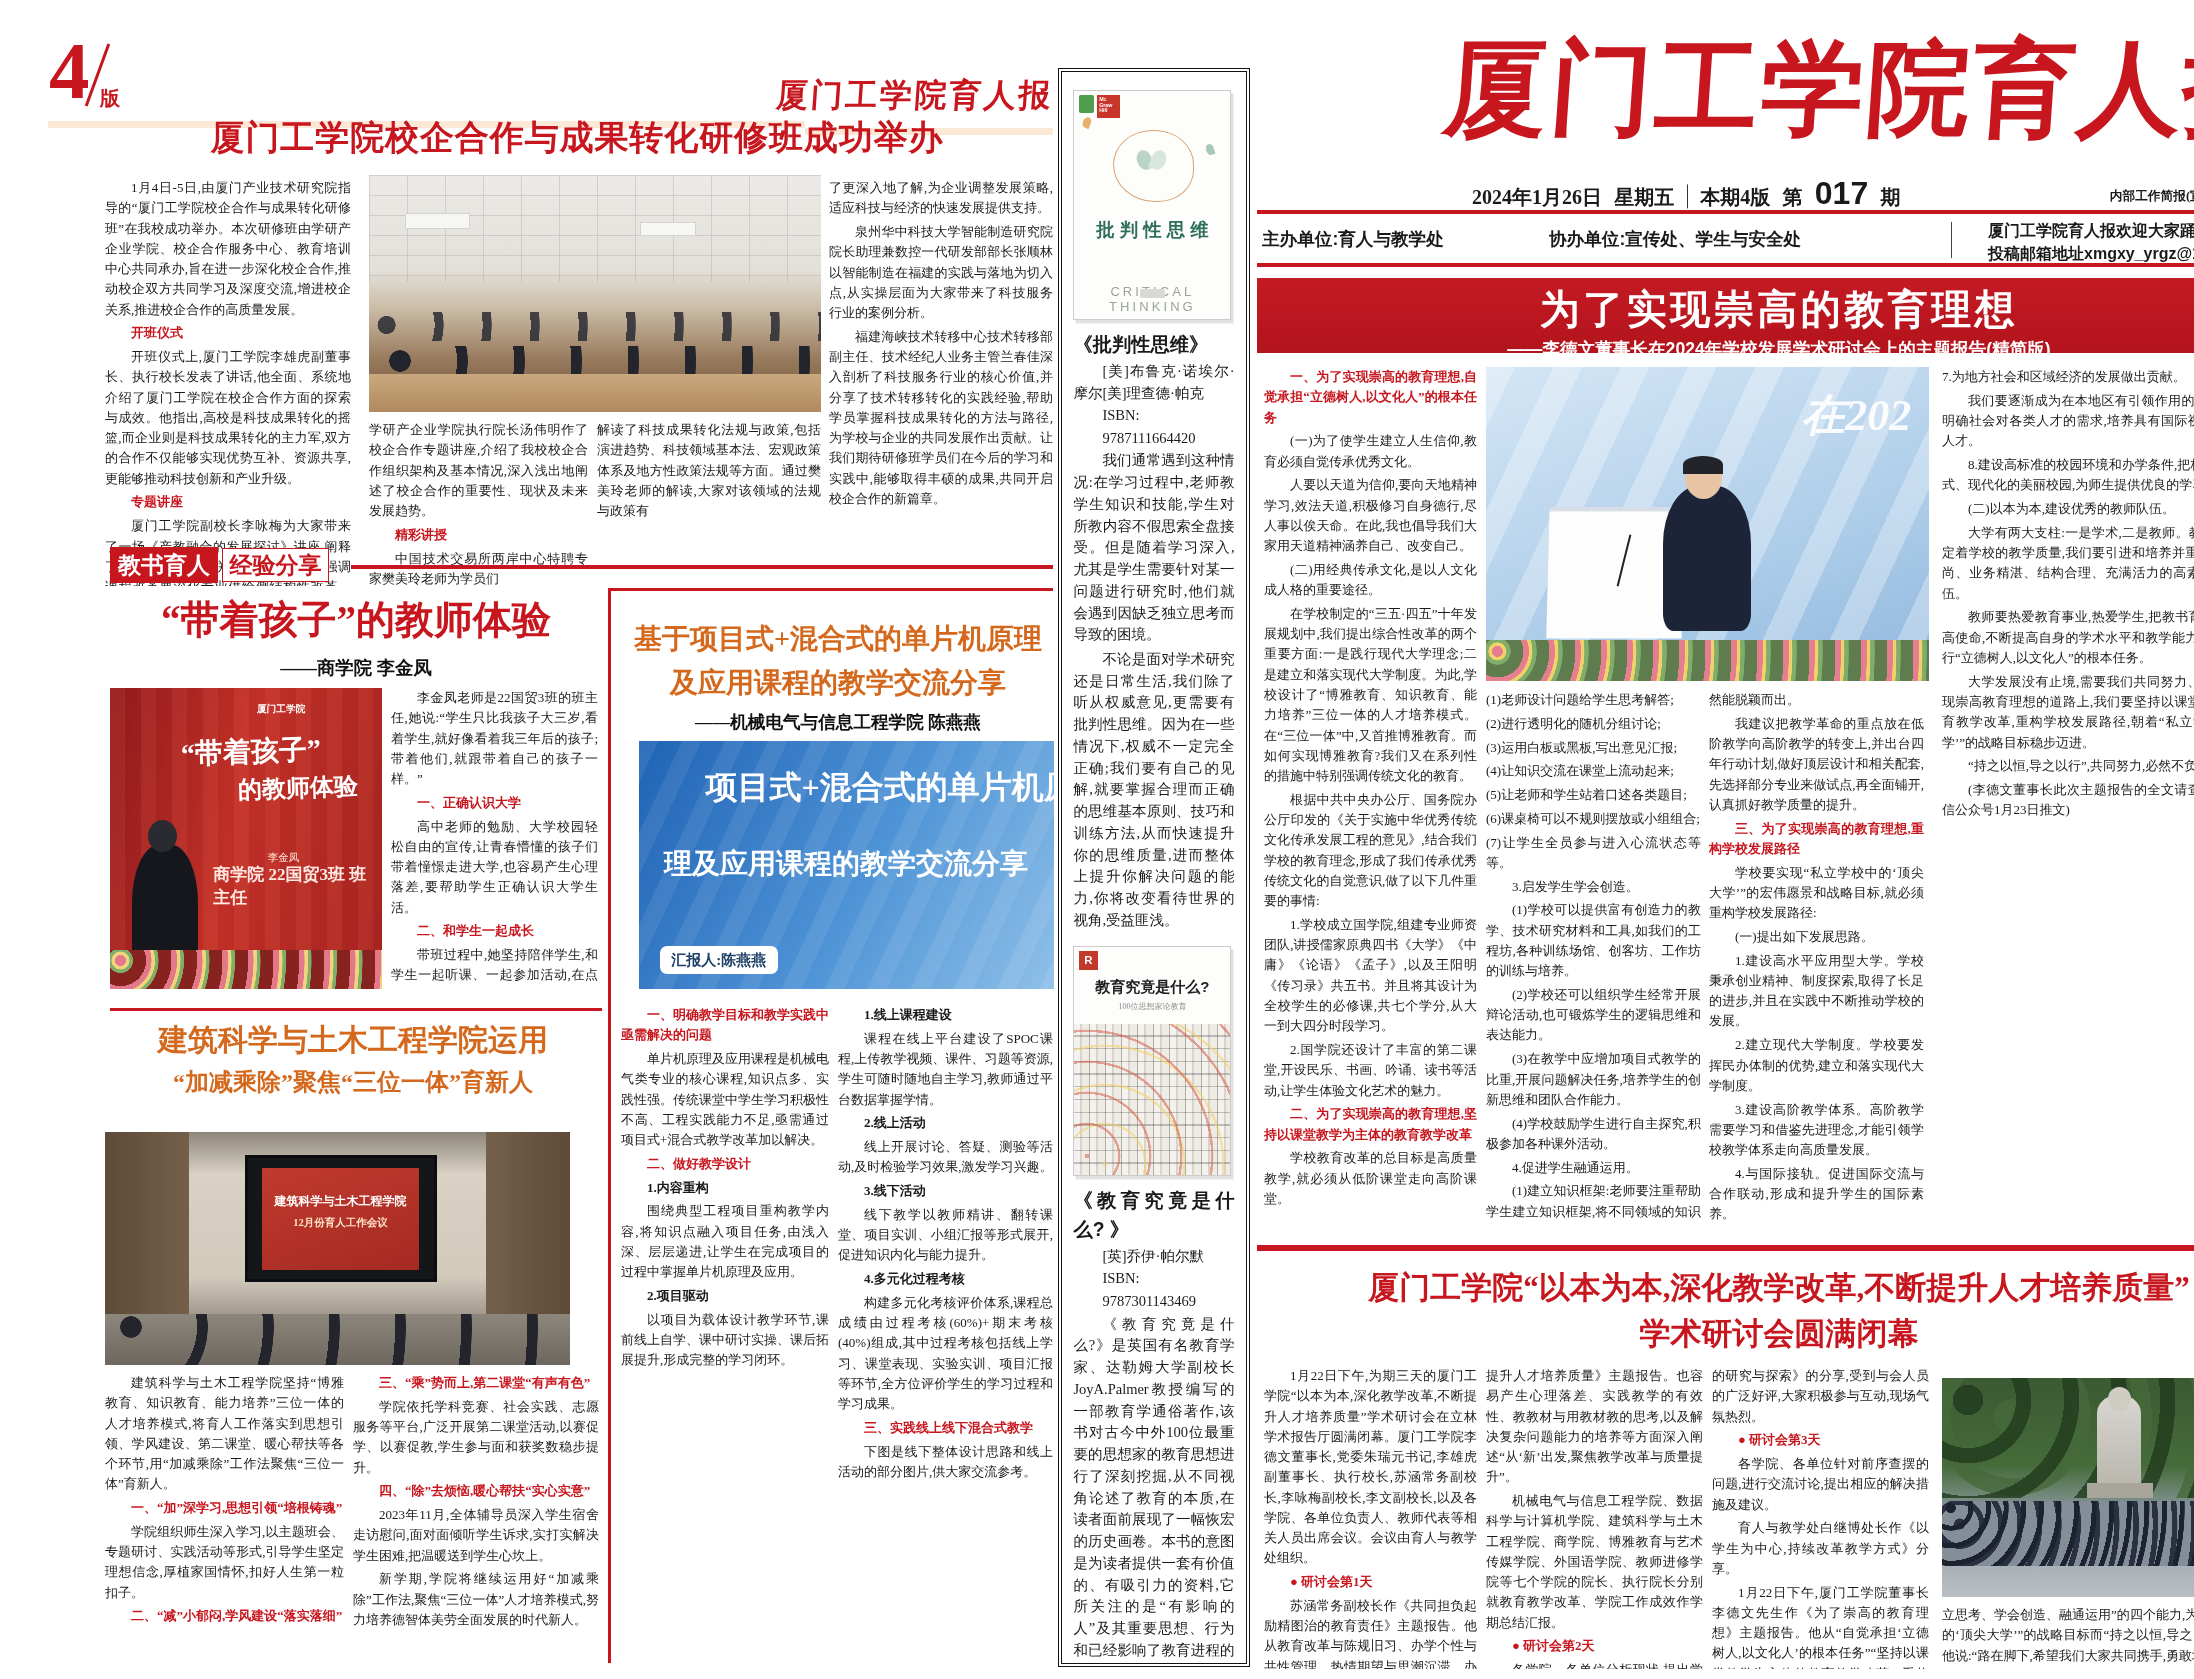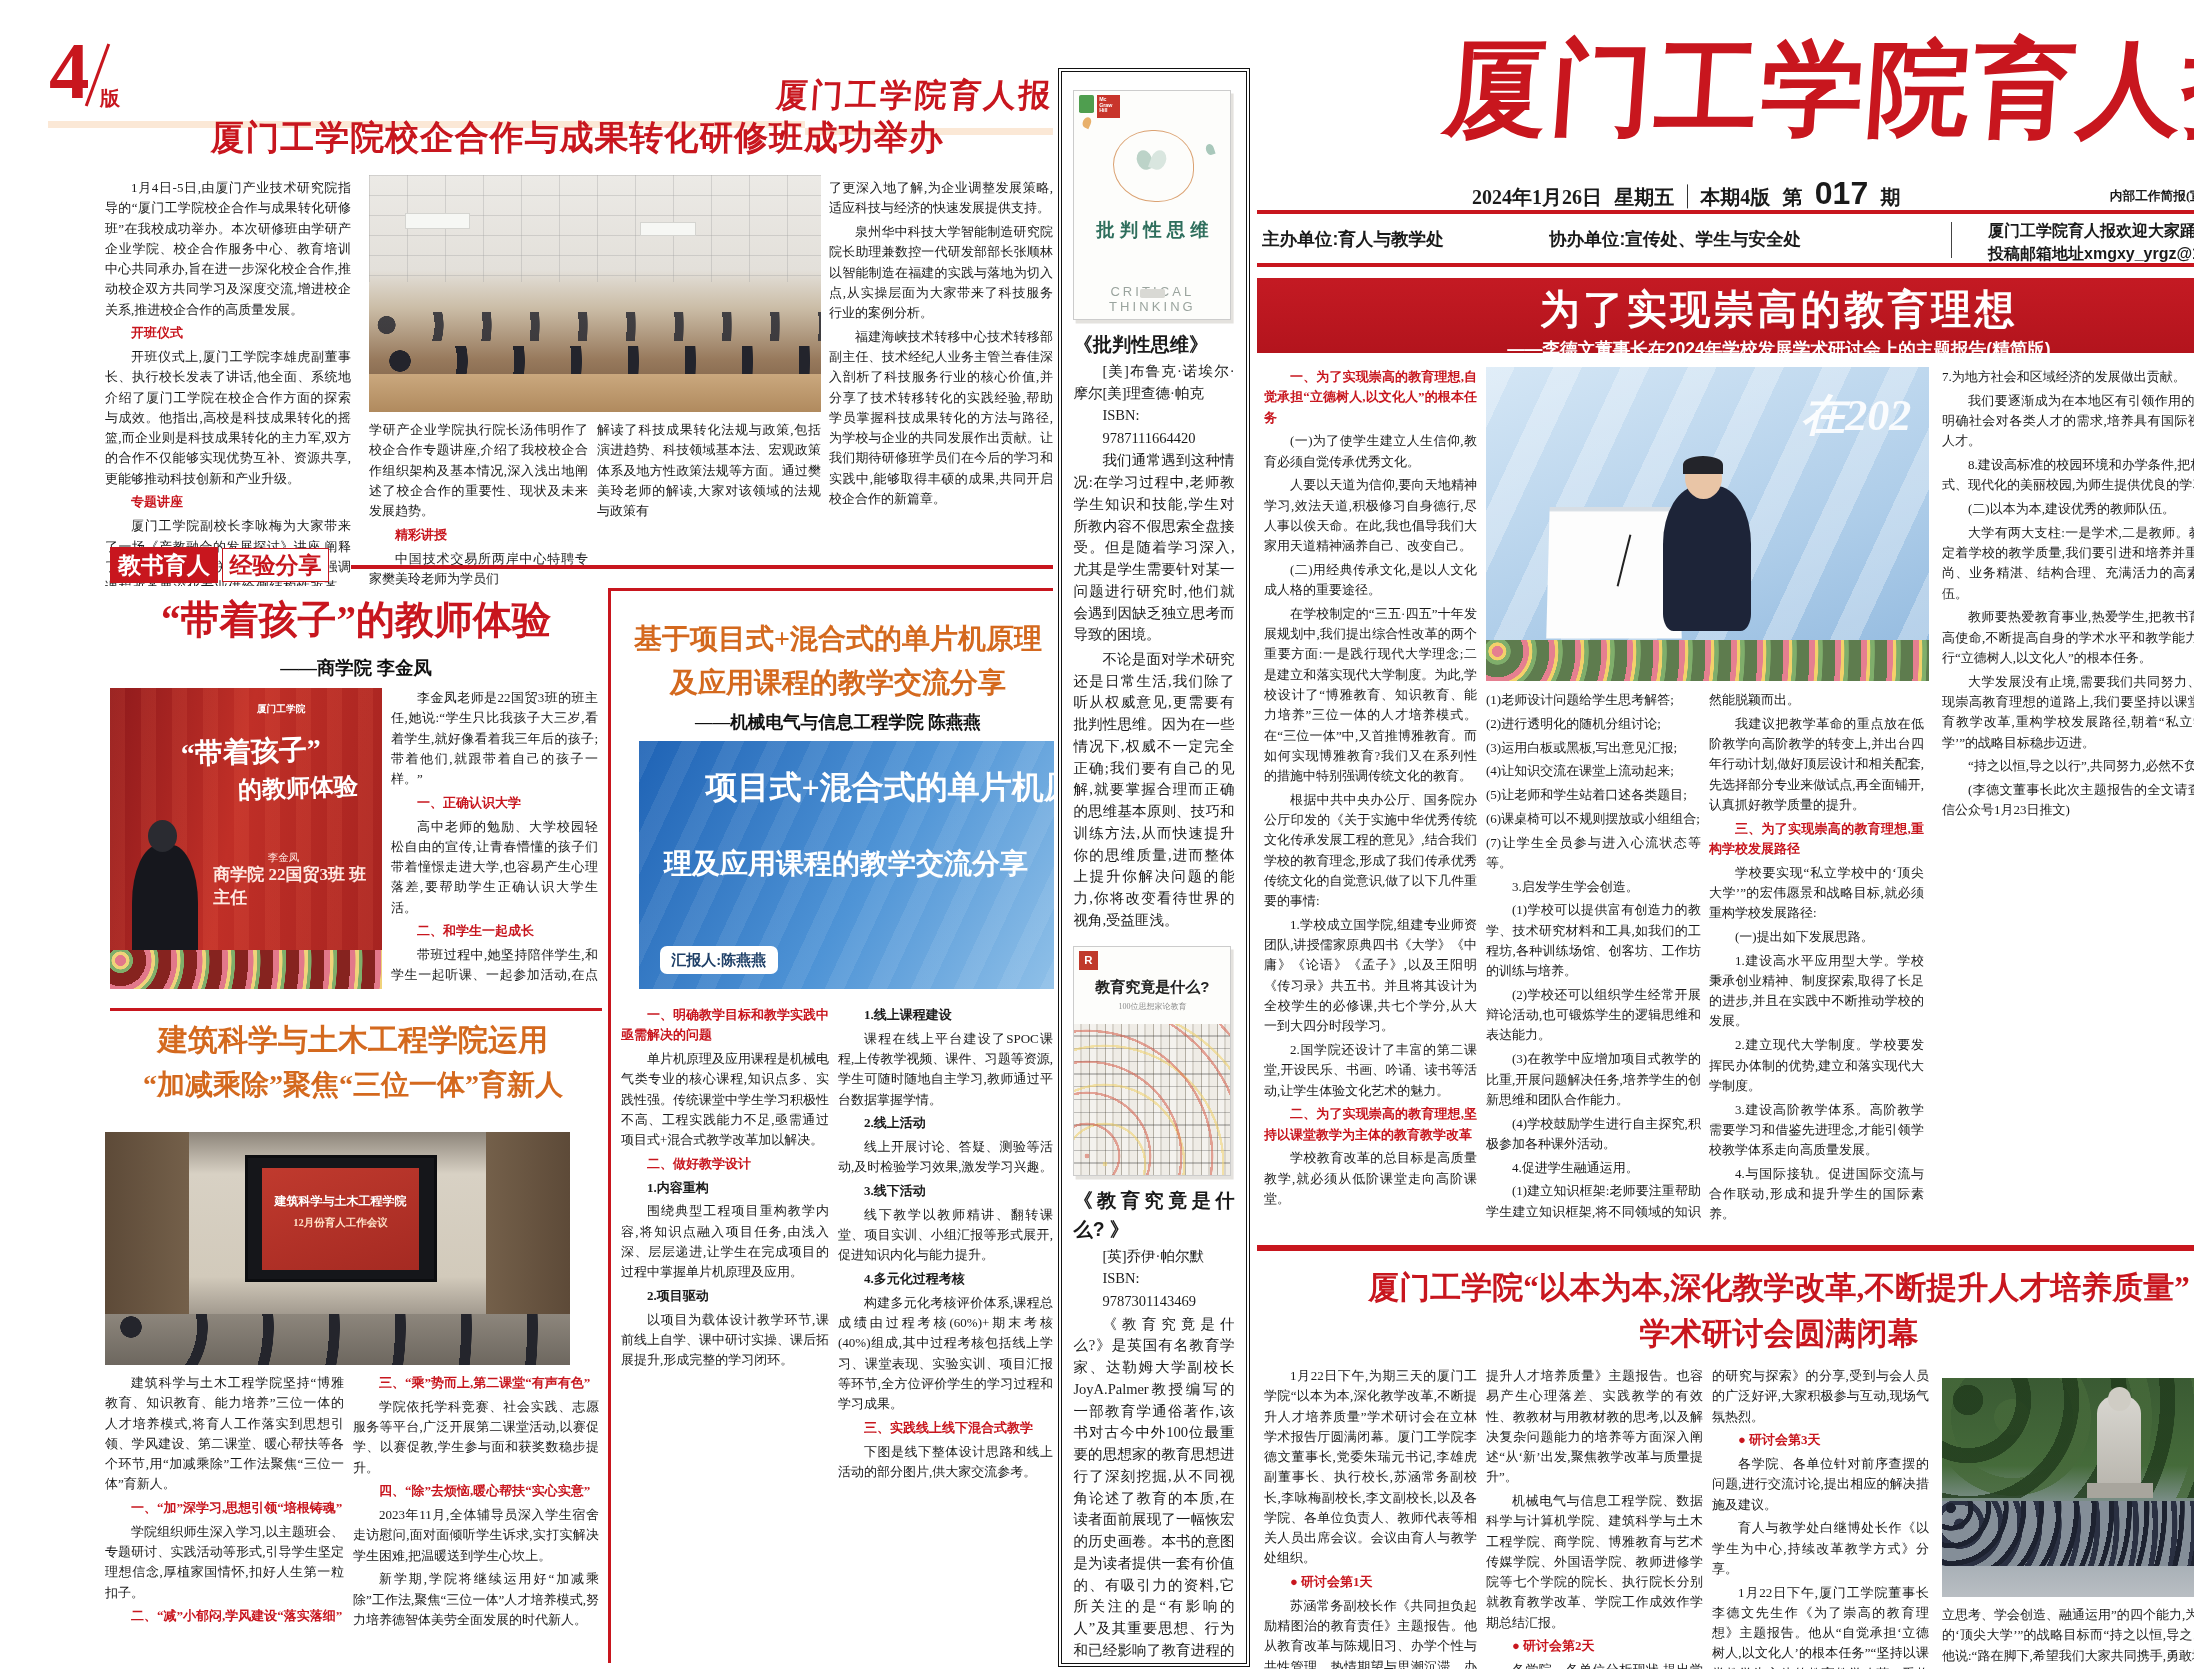--- a/index.html
+++ b/index.html
@@ -148,21 +148,21 @@
       <p class="par bold">3.线下活动</p>
       <p class="par ">线下教学以教师精讲、翻转课堂、项目实训、小组汇报等形式展开,促进知识内化与能力提升。</p>
       <p class="par bold">4.多元化过程考核</p>
       <p class="par ">构建多元化考核评价体系,课程总成绩由过程考核(60%)+期末考核(40%)组成,其中过程考核包括线上学习、课堂表现、实验实训、项目汇报等环节,全方位评价学生的学习过程和学习成果。</p>
       <p class="par sub">三、实践线上线下混合式教学</p>
       <p class="par ">下图是线下整体设计思路和线上活动的部分图片,供大家交流参考。</p>
     </div>
 
   <div class="rule" style="left:110px;top:1008px;width:492px;height:3.1px;"></div>
   <div class="headline orange" style="left:105px;top:1020px;width:496px;font-size:30px;">建筑科学与土木工程学院运用</div>
-  <div class="headline orange" style="left:105px;top:1066px;width:496px;font-size:28px;">“加减乘除”聚焦“三位一体”育新人</div>
+  <div class="headline orange" style="left:105px;top:1066px;width:496px;font-size:24px;">“加减乘除”聚焦“三位一体”育新人</div>
 
   <div class="photo" style="left:105px;top:1132px;width:465px;height:233px;">
     <div class="abs" style="inset:0;background:linear-gradient(180deg,#8d857a 0%,#d8d1c4 18%,#d2cabb 62%,#9d958a 80%,#7a736a 100%);"></div>
     <div class="abs" style="left:0;top:0;width:18%;height:78%;background:linear-gradient(90deg,#5d4a38,#74604a);"></div>
     <div class="abs" style="left:82%;top:0;width:18%;height:78%;background:linear-gradient(90deg,#74604a,#5d4a38);"></div>
     <div class="abs" style="left:30%;top:10%;width:40%;height:52%;background:#15161a;border:3.5px solid #0c0d10;">
       <div class="abs" style="inset:8%;background:linear-gradient(160deg,#c03a2e,#a52a22);">
         <div style="color:#fff;font-size:12px;font-weight:700;text-align:center;margin-top:16%;">建筑科学与土木工程学院</div>
         <div style="color:#ffe2c8;font-size:10.5px;font-weight:700;text-align:center;margin-top:4%;">12月份育人工作会议</div>
       </div>

